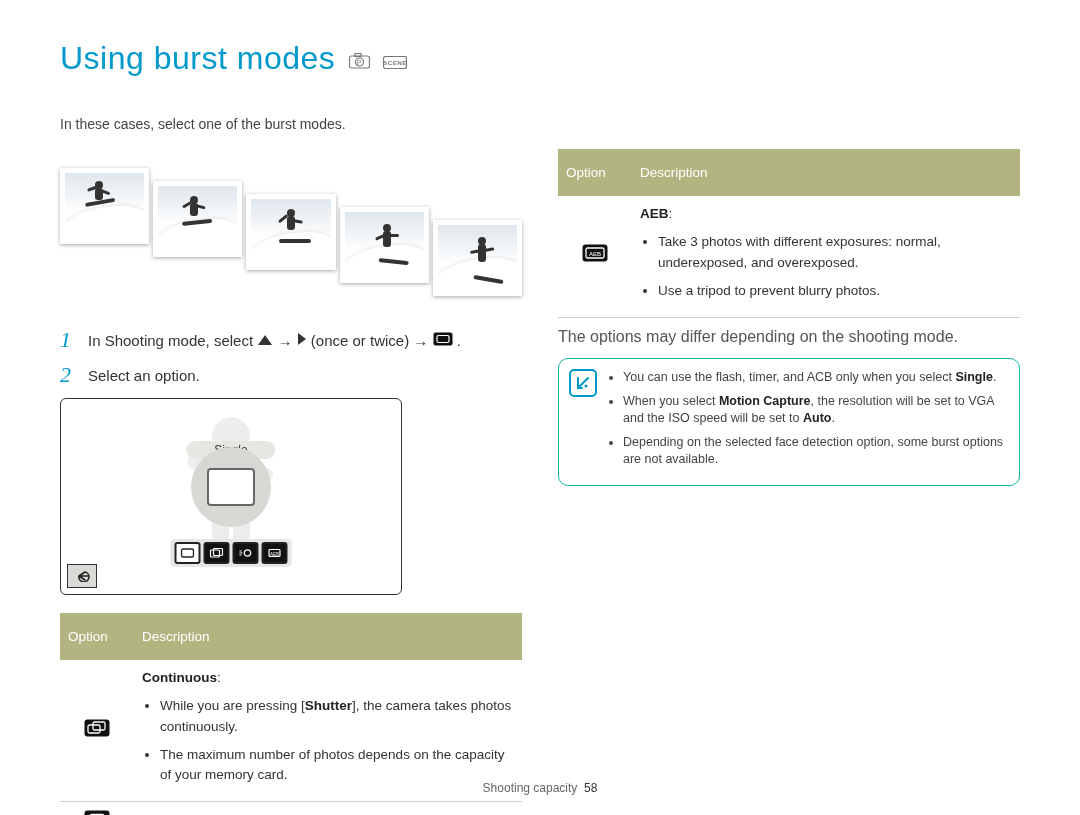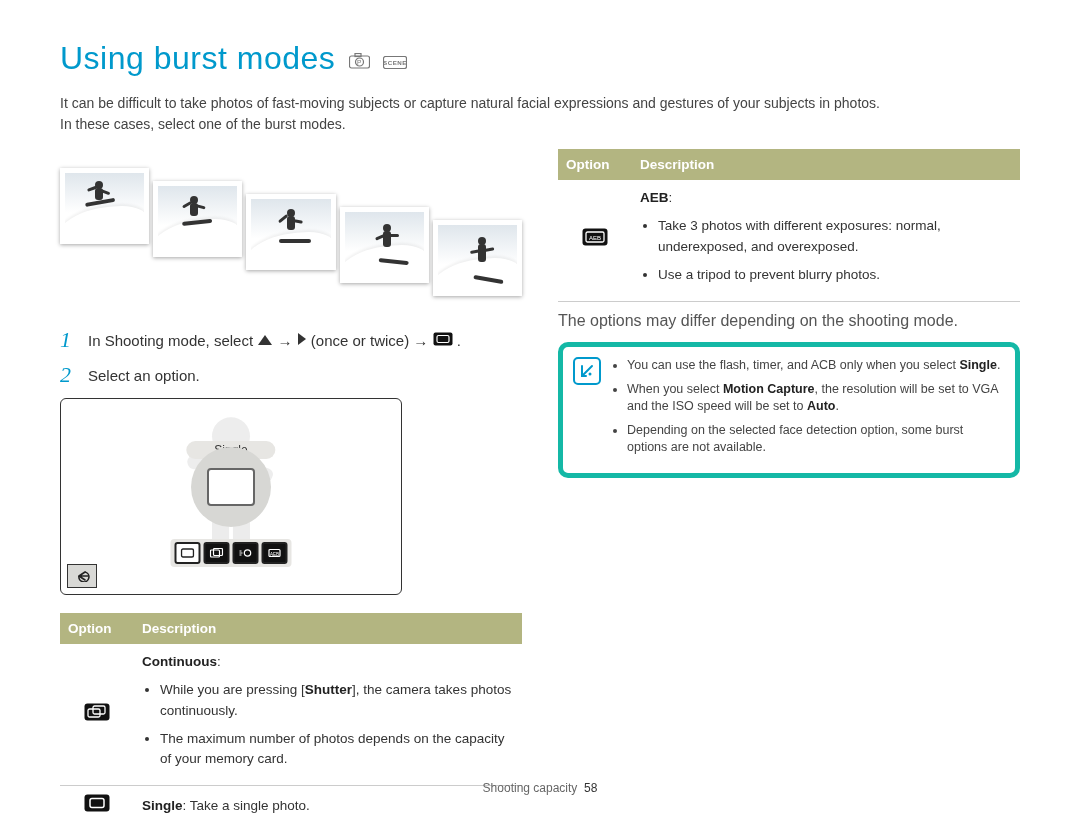--- a/index.html
+++ b/index.html
@@ -112,43 +112,43 @@
   }
   
   table.opts {
     width: 100%;
     border-collapse: collapse;
     font-size: 13.5px;
   }
   table.opts th {
     background: #b3b581;
     color: #fff;
-    font-weight: 700;
+    font-weight: 400;
     text-align: left;
-    padding: 8px 8px;
+    padding: 16px 8px;
   }
   table.opts th:first-child { width: 58px; }
   table.opts td {
     border-bottom: 1px solid #ccc;
     padding: 8px 8px;
     vertical-align: middle;
     line-height: 1.5;
     color:#333;
   }
   table.opts td.icon-cell { text-align:center; }
   table.opts ul { margin: 4px 0 0 0; padding-left: 18px; }
   table.opts ul li { margin: 8px 0; }
   .b { font-weight: bold; color:#222;}
   .footnote {
     font-size: 16px;
     color: #555;
     margin: 10px 0 12px 0;
   }
   .callout {
-    border: 5px solid #14b8a6;
+    border: 1px solid #14b8a6;
     border-radius: 10px;
     padding: 10px 12px 10px 10px;
     display:flex;
     gap:10px;
     font-size: 12.5px;
   }
   .callout .mark {
     width:24px; height:24px; border:2px solid #0099cc; border-radius:5px;
     color:#0099cc; display:flex;align-items:center;justify-content:center;
     flex: 0 0 auto; font-weight:bold;
@@ -177,21 +177,21 @@
   </span>
   <span class="badge">
     <svg width="24" height="13" viewBox="0 0 24 13">
           <rect x="0.5" y="0.5" width="23" height="12" rx="2" fill="none" stroke="#777" stroke-width="1.2"></rect>
           <text x="12" y="9" text-anchor="middle" font-size="6.2" fill="#777" font-family="Arial" font-weight="bold">SCENE</text>
         </svg>
   </span>
 </h1>
 
 <p class="intro">
-  <span>It can be difficult to take photos of fast-moving subjects or capture natural facial expressions and gestures of your subjects in photos.</span><br>
+  <br>
   <span>In these cases, select one of the burst modes.</span>
 </p>
 
 <div class="columns">
 
   <div class="col">
     <div class="thumb-strip">
 
       <div class="thumb" style="width:92px;height:66px;margin-bottom:55px;">
         <div class="sky"></div>

